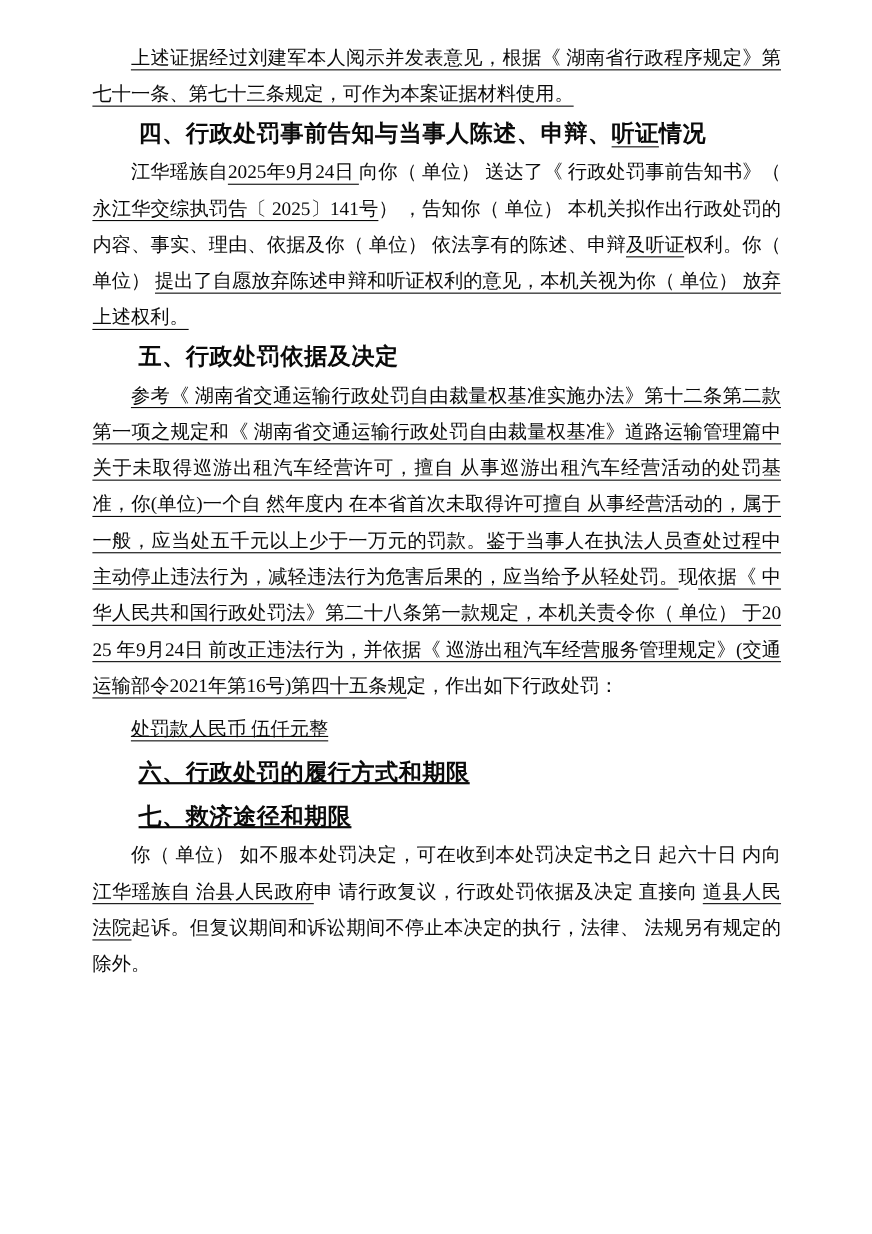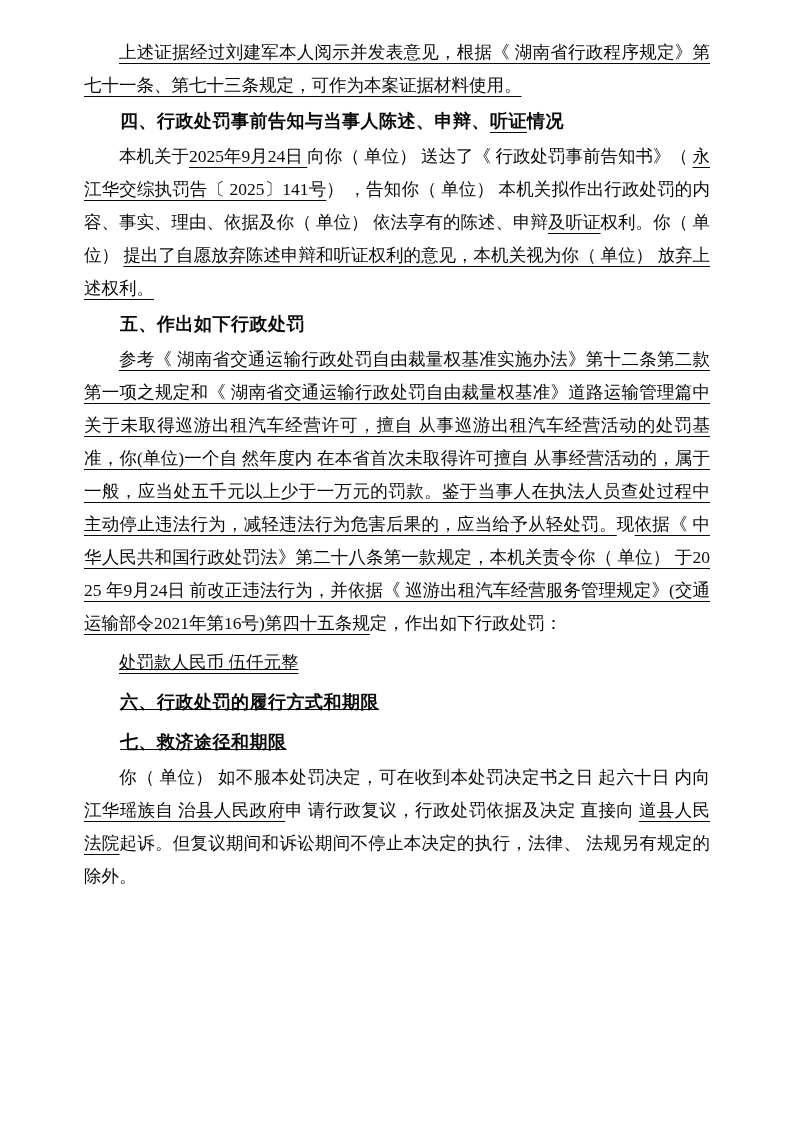--- a/index.html
+++ b/index.html
@@ -21,21 +21,21 @@
   .para {
     margin:0;
     font-size:17.5px;
     line-height:33px;
     text-align:justify;
     text-indent:2em;
     word-break:break-all;
   }
   .head {
     margin:0;
-    font-size:18px;
+    font-size:21px;
     font-weight:700;
     line-height:34px;
     text-indent:2em;
     letter-spacing:0.5px;
   }
   .gap-s { margin-top:2px; }
   .gap-m { margin-top:6px;text-decoration:underline; }
   .u {
     text-decoration:underline;
     text-decoration-thickness:1px;
@@ -56,23 +56,23 @@
 </head>
 <body>
 
 <div class="page">
   <div class="content">
 
     <p class="para"><span class="u">上述证据经过刘建军本人阅示并发表意见，根据《 湖南省行政程序规定》第七十一条、第七十三条规定，可作为本案证据材料使用。</span></p>
 
     <p class="head gap-s"><span>四、行政处罚事前告知与当事人陈述、申辩、</span><span class="u">听证</span><span>情况</span></p>
 
-    <p class="para gap-s"><span>本机关于</span><span class="u">2025年9月24日 </span><span> 向你（ 单位） 送达了《 行政处罚事前告知书》（ </span><span class="u">永江华交综执罚告〔 2025〕141号</span><span>） ，告知你（ 单位） 本机关拟作出行政处罚的内容、事实、理由、依据及你（ 单位） 依法享有的陈述、申辩</span><span class="u">及听证</span><span>权利。你（ 单位） </span><span class="u">提出了自愿放弃陈述申辩和听证权利的意见，本机关视为你（ 单位） 放弃上述权利。</span></p>
+    <p class="para gap-s"><span>江华瑶族自</span><span class="u">2025年9月24日 </span><span> 向你（ 单位） 送达了《 行政处罚事前告知书》（ </span><span class="u">永江华交综执罚告〔 2025〕141号</span><span>） ，告知你（ 单位） 本机关拟作出行政处罚的内容、事实、理由、依据及你（ 单位） 依法享有的陈述、申辩</span><span class="u">及听证</span><span>权利。你（ 单位） </span><span class="u">提出了自愿放弃陈述申辩和听证权利的意见，本机关视为你（ 单位） 放弃上述权利。</span></p>
 
-    <p class="head gap-s"><span>五、作出如下行政处罚</span></p>
+    <p class="head gap-s"><span>五、行政处罚依据及决定</span></p>
 
 
     <p class="para gap-s"><span class="u">参考《 湖南省交通运输行政处罚自由裁量权基准实施办法》第十二条第二款第一项之规定和《 湖南省交通运输行政处罚自由裁量权基准》道路运输管理篇中关于未取得巡游出租汽车经营许可，擅自 从事巡游出租汽车经营活动的处罚基准，你(单位)一个自 然年度内 在本省首次未取得许可擅自 从事经营活动的，属于一般，应当处五千元以上少于一万元的罚款。鉴于当事人在执法人员查处过程中主动停止违法行为，减轻违法行为危害后果的，应当给予从轻处罚。</span><span>现</span><span class="u">依据《 中华人民共和国行政处罚法》第二十八条第一款规定，本机关责令你（ 单位） 于2025 年9月24日 前改正违法行为，并依据《 巡游出租汽车经营服务管理规定》(交通运输部令2021年第16号)第四十五条规</span><span>定，作出如下行政处罚：</span></p>
 
     <p class="para gap-m"><span class="u">处罚款人民币 伍仟元整</span></p>
 
     <p class="head gap-m"><span>六、行政处罚的履行方式和期限</span></p>
 
 
     <p class="head gap-m"><span>七、救济途径和期限</span></p>

